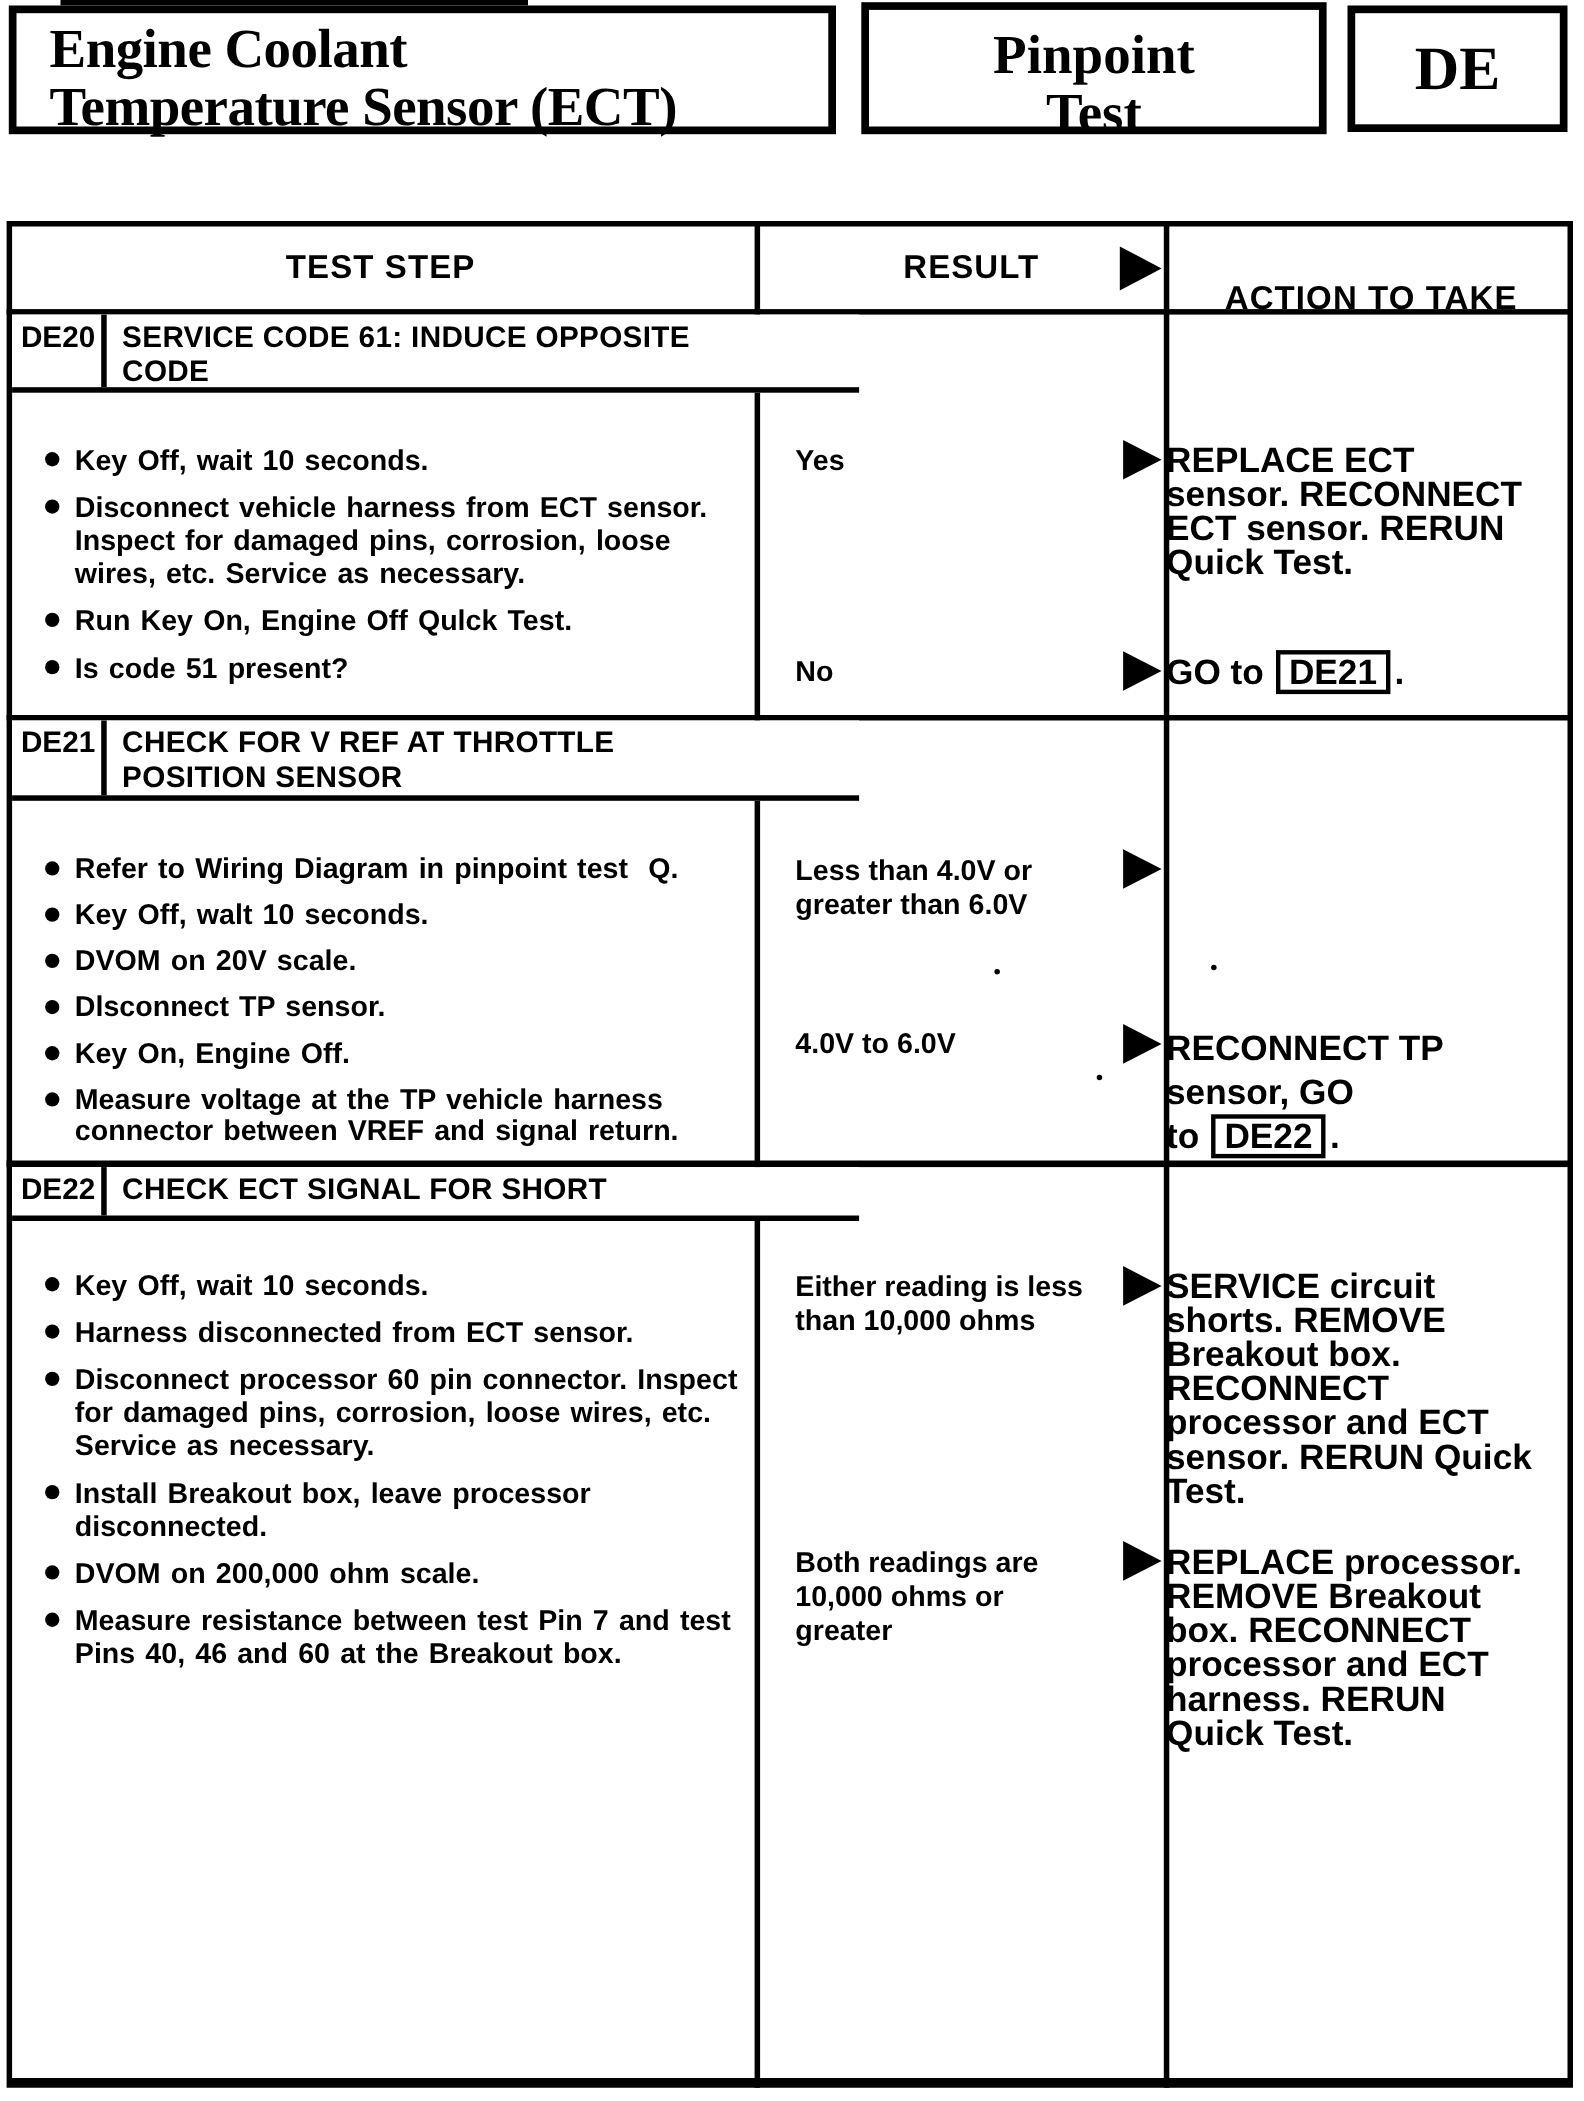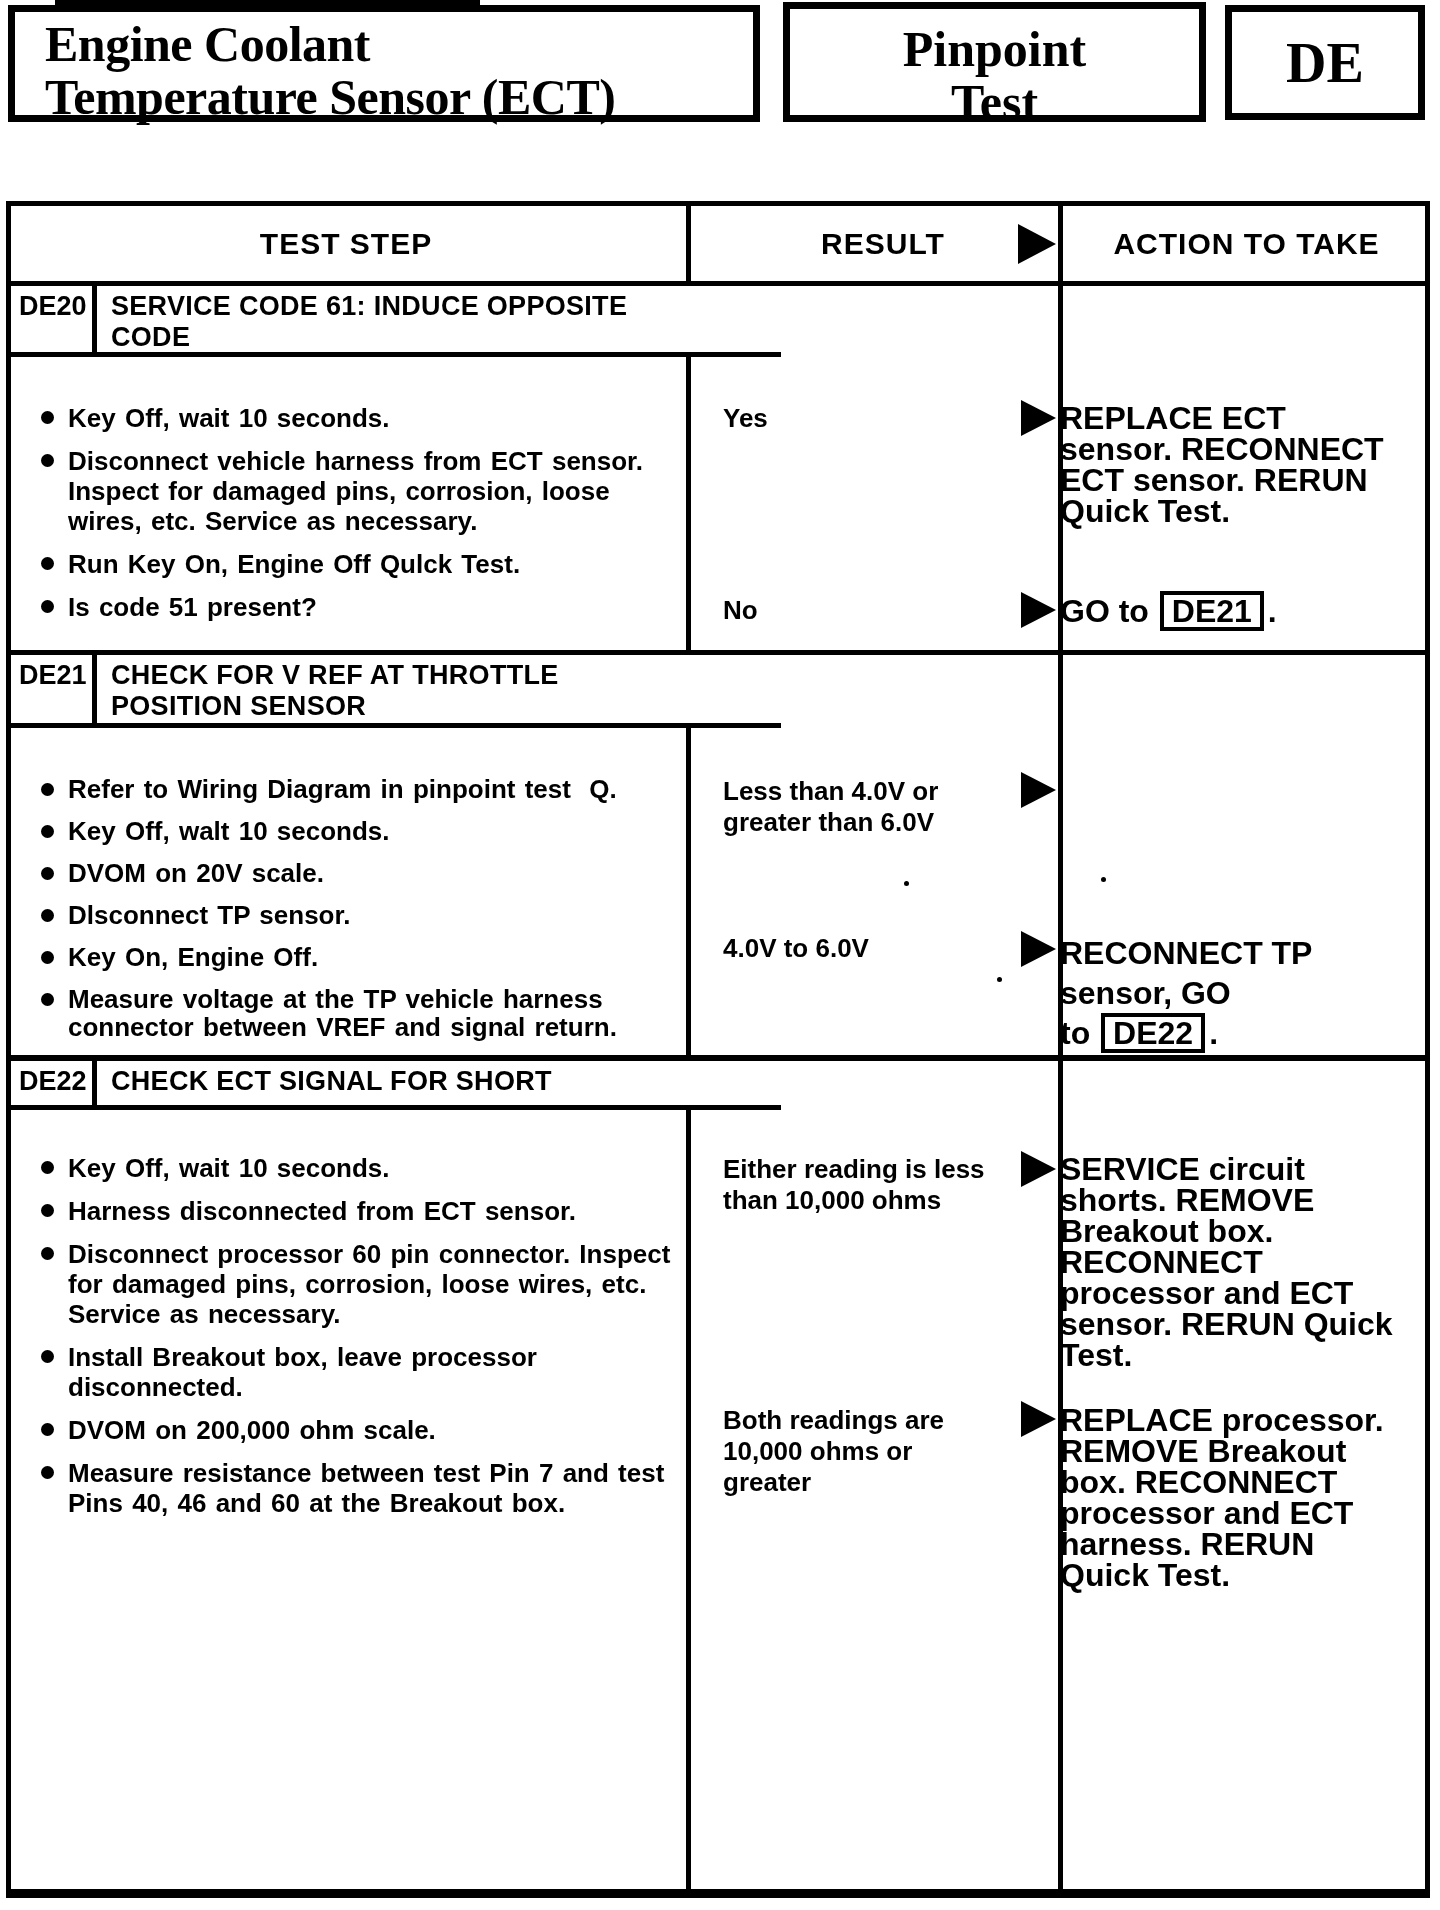--- a/index.html
+++ b/index.html
@@ -40,21 +40,21 @@
   .hline { position:absolute; left:6px; width:1424px; background:#000; }
   #hline-header { top:281px; height:5px; }
   #hline-de21   { top:650px; height:5px; }
   #hline-de22   { top:1055px; height:6px; }
 
   
   .col-head { position:absolute; top:227px; font-weight:bold; font-size:30px;
               letter-spacing:1px; text-align:center; white-space:pre; }
   #head-step   { left:6px;    width:680px; }
   #head-result { left:728px;  width:310px; }
-  #head-action { left:1063px; width:367px; }
+  #head-action { left:1063px; width:367px;margin-top:28px; }
 
   
   .arrow { position:absolute; width:0; height:0;
            border-top:18px solid transparent; border-bottom:18px solid transparent;
            border-left:35px solid #000; left:1021px; }
   #arrow-header { left:1018px; top:224px;
                   border-top-width:20px; border-bottom-width:20px; border-left-width:38px; }
   #arrow-de20-0 { top:400px; }  #arrow-de20-1 { top:592px; }
   #arrow-de21-0 { top:772px; }  #arrow-de21-1 { top:931px; }
   #arrow-de22-0 { top:1151px; } #arrow-de22-1 { top:1401px; }

